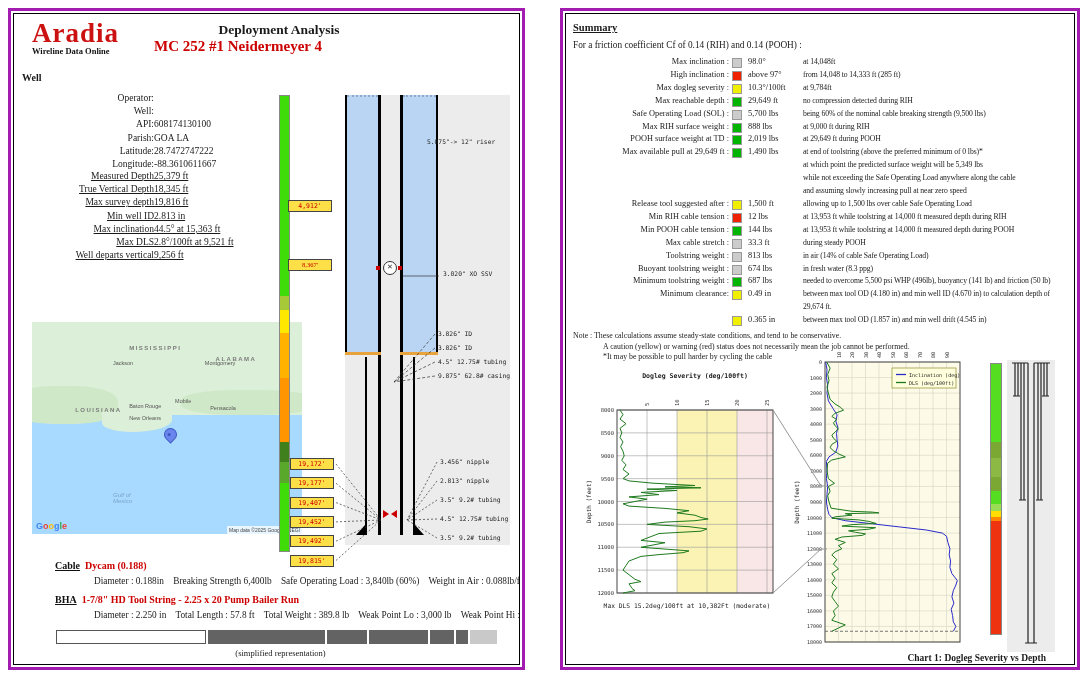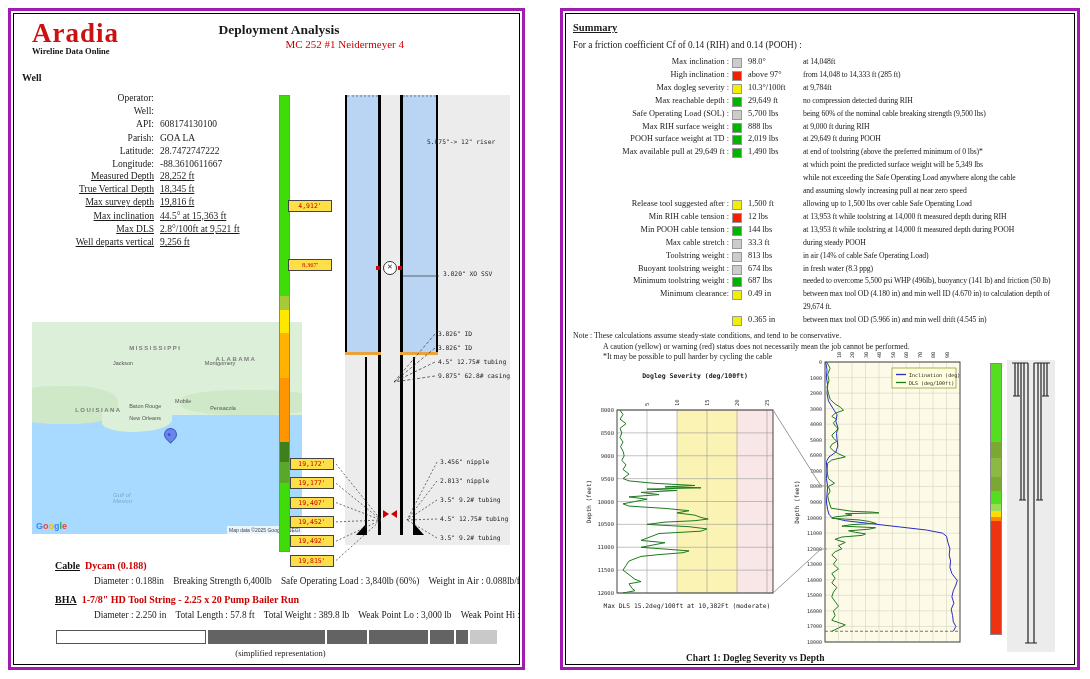--- a/index.html
+++ b/index.html
@@ -6,23 +6,23 @@
   #canvas{position:relative;width:1090px;height:679px;background:#fff;font-family:"Liberation Serif",serif;color:#1a1a1a;overflow:hidden;}
   .pageframe{position:absolute;border:3px solid #a21caf;padding:2px;background:#fff;}
   .page{position:relative;border:1px solid #000;background:#fff;overflow:hidden;}
   #pf1{left:8px;top:8px;}  #p1{width:505px;height:650px;}
   #pf2{left:560px;top:8px;} #p2{width:508px;height:650px;}
   .abs{position:absolute;}
   
   .logo-title{font-size:27px;font-weight:bold;color:#cc1111;letter-spacing:1px;line-height:26px;}
   .logo-sub{font-size:8.5px;font-weight:bold;color:#111;}
   .doc-title{font-size:13.5px;font-weight:bold;text-align:center;}
-  .doc-sub{font-size:11px;font-weight:normal;color:#cc0000;text-align:right;}
+  .doc-sub{font-size:15px;font-weight:bold;color:#cc0000;text-align:left;}
   .sec-h{font-size:10px;font-weight:bold;}
-  .kv{display:grid;grid-template-columns:132px auto;column-gap:6px;font-size:9.5px;line-height:13.2px;}
+  .kv{display:grid;grid-template-columns:132px auto;font-size:9.5px;line-height:13.2px;}
   .kv .k{text-align:right;}
   .map{background:#a8d9ff;overflow:hidden;}
   .land{position:absolute;left:0;top:0;right:0;height:44%;background:#dcefd8;}
   .land2{position:absolute;background:#cfe9c8;border-radius:40%;}
   .delta{position:absolute;background:#dcefd8;border-radius:0 0 60% 45%;}
   .maplabel{position:absolute;font-family:"Liberation Sans",sans-serif;font-size:6px;color:#7b7b7b;letter-spacing:1.5px;font-weight:bold;}
   .citylabel{position:absolute;font-family:"Liberation Sans",sans-serif;font-size:5.5px;color:#555;}
   .waterlabel{position:absolute;font-family:"Liberation Sans",sans-serif;font-size:6px;color:#7ba7c9;font-style:italic;}
   .pin{position:absolute;width:11px;height:11px;background:#6a86ec;border:1px solid #3c56c0;border-radius:50% 50% 50% 0;transform:rotate(-45deg);}
   .pin:after{content:"";position:absolute;left:3px;top:3px;width:3px;height:3px;border-radius:50%;background:#3c56c0;}
@@ -57,21 +57,21 @@
   .intro{font-size:9.3px;}
   .srow{display:grid;grid-template-columns:156px 13px 52px auto;column-gap:3px;font-size:8.3px;line-height:12.9px;align-items:start;}
   .srow .sl{text-align:right;white-space:nowrap;}
   .srow .chip{width:8px;height:8px;margin-top:2px;border:1px solid #999;}
   .srow .sv{white-space:nowrap;}
   .srow .sn{white-space:pre-line;font-size:7.7px;letter-spacing:-0.1px;}
   .noteline{font-size:7.8px;line-height:10.5px;}
   .noteline.ind{margin-left:30px;}
   svg{font-family:"DejaVu Sans Mono",monospace;}
   .chart-cap{font-family:"DejaVu Sans Mono",monospace;font-size:6.3px;text-align:center;color:#222;}
-  .chart1-cap{font-size:9.5px;font-weight:bold;text-align:left;}
+  .chart1-cap{font-size:9.5px;font-weight:bold;text-align:right;}
 </style>
 </head>
 <body>
 
 <div id="canvas">
 
   <div class="pageframe" id="pf1">
   <div class="page" id="p1">
 
     <div class="abs" style="left:18px;top:6px;">
@@ -106,29 +106,33 @@
     <span class="v">28.7472747222</span>
   </div>
           <div class="kv">
     <span class="k">Longitude:</span>
     <span class="v">-88.3610611667</span>
   </div>
         </div>
     <div class="abs" style="left:8px;top:156px;width:300px;text-decoration:underline;">
           <div class="kv">
     <span class="k">Measured Depth</span>
-    <span class="v">28,252 ft</span>
+    <span class="v">25,379 ft</span>
   </div>
           <div class="kv">
     <span class="k">True Vertical Depth</span>
     <span class="v">18,345 ft</span>
   </div>
           <div class="kv">
     <span class="k">Max survey depth</span>
     <span class="v">19,816 ft</span>
+  </div>
+          <div class="kv">
+    <span class="k">Min well ID</span>
+    <span class="v">2.813 in</span>
   </div>
           <div class="kv">
     <span class="k">Max inclination</span>
     <span class="v">44.5° at 15,363 ft</span>
   </div>
           <div class="kv">
     <span class="k">Max DLS</span>
     <span class="v">2.8°/100ft at 9,521 ft</span>
   </div>
           <div class="kv">
@@ -362,21 +366,21 @@
           <div class="srow">
     <span class="sl">Minimum clearance:</span>
     <span class="chip" style="background: rgb(242, 238, 0);"></span>
     <span class="sv">0.49 in</span>
     <span class="sn">between max tool OD (4.180 in) and min well ID (4.670 in) to calculation depth of 29,674 ft.</span>
   </div>
           <div class="srow">
     <span class="sl"></span>
     <span class="chip" style="background: rgb(242, 238, 0);"></span>
     <span class="sv">0.365 in</span>
-    <span class="sn">between max tool OD (5.966 in) and min well drift (4.545 in)</span>
+    <span class="sn">between max tool OD (1.857 in) and min well drift (4.545 in)</span>
   </div>
         </div>
 
     <div class="abs" style="left:7px;top:317px;">
       <div class="noteline">Note : These calculations assume steady-state conditions, and tend to be conservative.</div>
       <div class="noteline ind">A caution (yellow) or warning (red) status does not necessarily mean the job cannot be performed.</div>
       <div class="noteline ind">*It may be possible to pull harder by cycling the cable</div>
     </div>
 
     <div class="abs" id="chartA" style="left:15px;top:352px;"><svg width="212" height="234">

